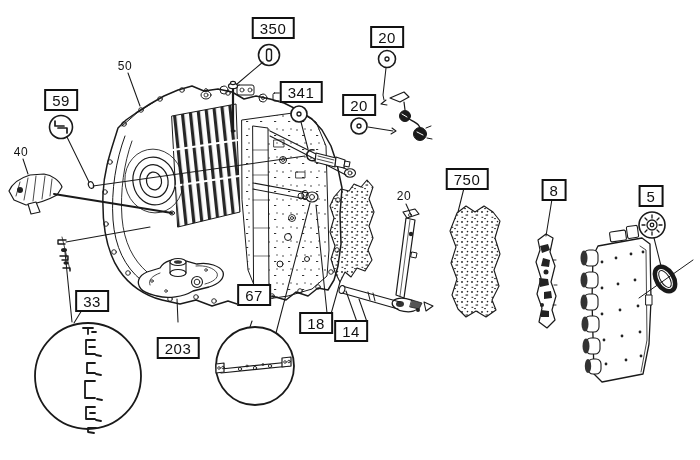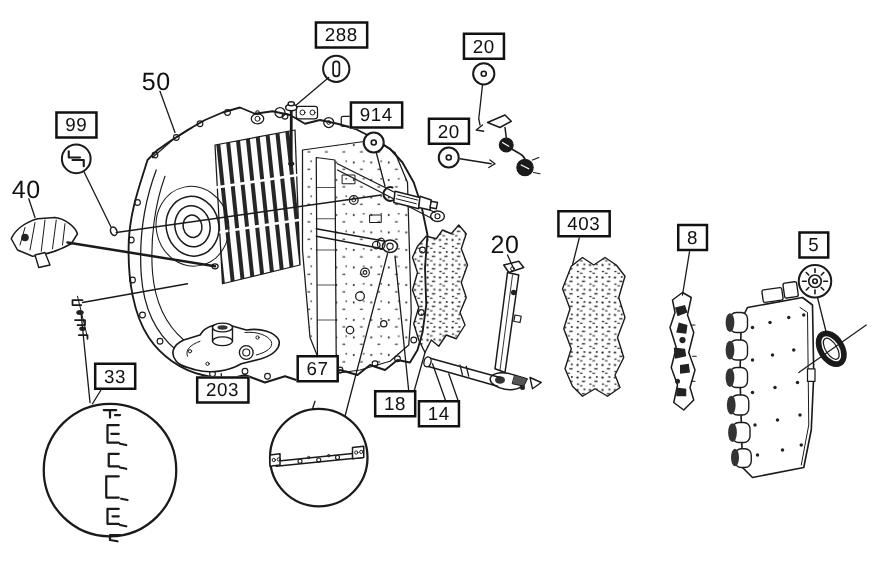--- a/index.html
+++ b/index.html
@@ -7,21 +7,21 @@
     position:relative;width:700px;height:460px;background:#fff;
     font-family:"Liberation Sans",sans-serif;overflow:hidden;
   }
   .stage svg{position:absolute;left:0;top:0;}
   .callout{
     position:absolute;transform:translate(-50%,-50%);
     color:#111;font-size:15px;line-height:1;white-space:nowrap;z-index:5;
     letter-spacing:0.5px;
   }
   .callout.boxed{border:2px solid #111;background:#fff;padding:2px 6px 1px 6px;}
-  .callout.plain{font-size:20px;background:transparent;}
+  .callout.plain{font-size:12px;background:transparent;}
 </style>
 </head>
 <body>
 
 <div class="stage">
 
 <svg width="700" height="460" viewBox="0 0 700 460" stroke="#1a1a1a" fill="none" stroke-linecap="round" stroke-linejoin="round">
   <defs>
     <pattern id="speck" width="10" height="10" patternUnits="userSpaceOnUse">
       <circle cx="2" cy="2" r="0.9" fill="#222" stroke="none"></circle>
@@ -364,29 +364,29 @@
     <path d="M252,321 L250,327"></path>
     <path d="M310,203 L276,333"></path>
     <path d="M316,205 L327,313"></path>
     <path d="M331,314 L340,282"></path>
     <path d="M357,322 L346,291"></path>
     <path d="M367,322 L359,299"></path>
   </g>
 </svg>
 
 <div class="callout plain" style="left:125px;top:66px">50</div>
-<div class="callout boxed" style="left:61px;top:100px">99</div>
+<div class="callout boxed" style="left:61px;top:100px">59</div>
 <div class="callout plain" style="left:21px;top:152px">40</div>
-<div class="callout boxed" style="left:273px;top:28px">288</div>
-<div class="callout boxed" style="left:301px;top:92px">914</div>
+<div class="callout boxed" style="left:273px;top:28px">350</div>
+<div class="callout boxed" style="left:301px;top:92px">341</div>
 <div class="callout boxed" style="left:387px;top:37px">20</div>
 <div class="callout boxed" style="left:359px;top:105px">20</div>
-<div class="callout boxed" style="left:467px;top:179px">403</div>
+<div class="callout boxed" style="left:467px;top:179px">750</div>
 <div class="callout boxed" style="left:554px;top:190px">8</div>
 <div class="callout boxed" style="left:651px;top:196px">5</div>
 <div class="callout plain" style="left:404px;top:196px">20</div>
 <div class="callout boxed" style="left:92px;top:301px">33</div>
-<div class="callout boxed" style="left:178px;top:312px">203</div>
+<div class="callout boxed" style="left:178px;top:348px">203</div>
 <div class="callout boxed" style="left:254px;top:295px">67</div>
 <div class="callout boxed" style="left:316px;top:323px">18</div>
 <div class="callout boxed" style="left:351px;top:331px">14</div>
 
 </div>
 
 </body></html>

